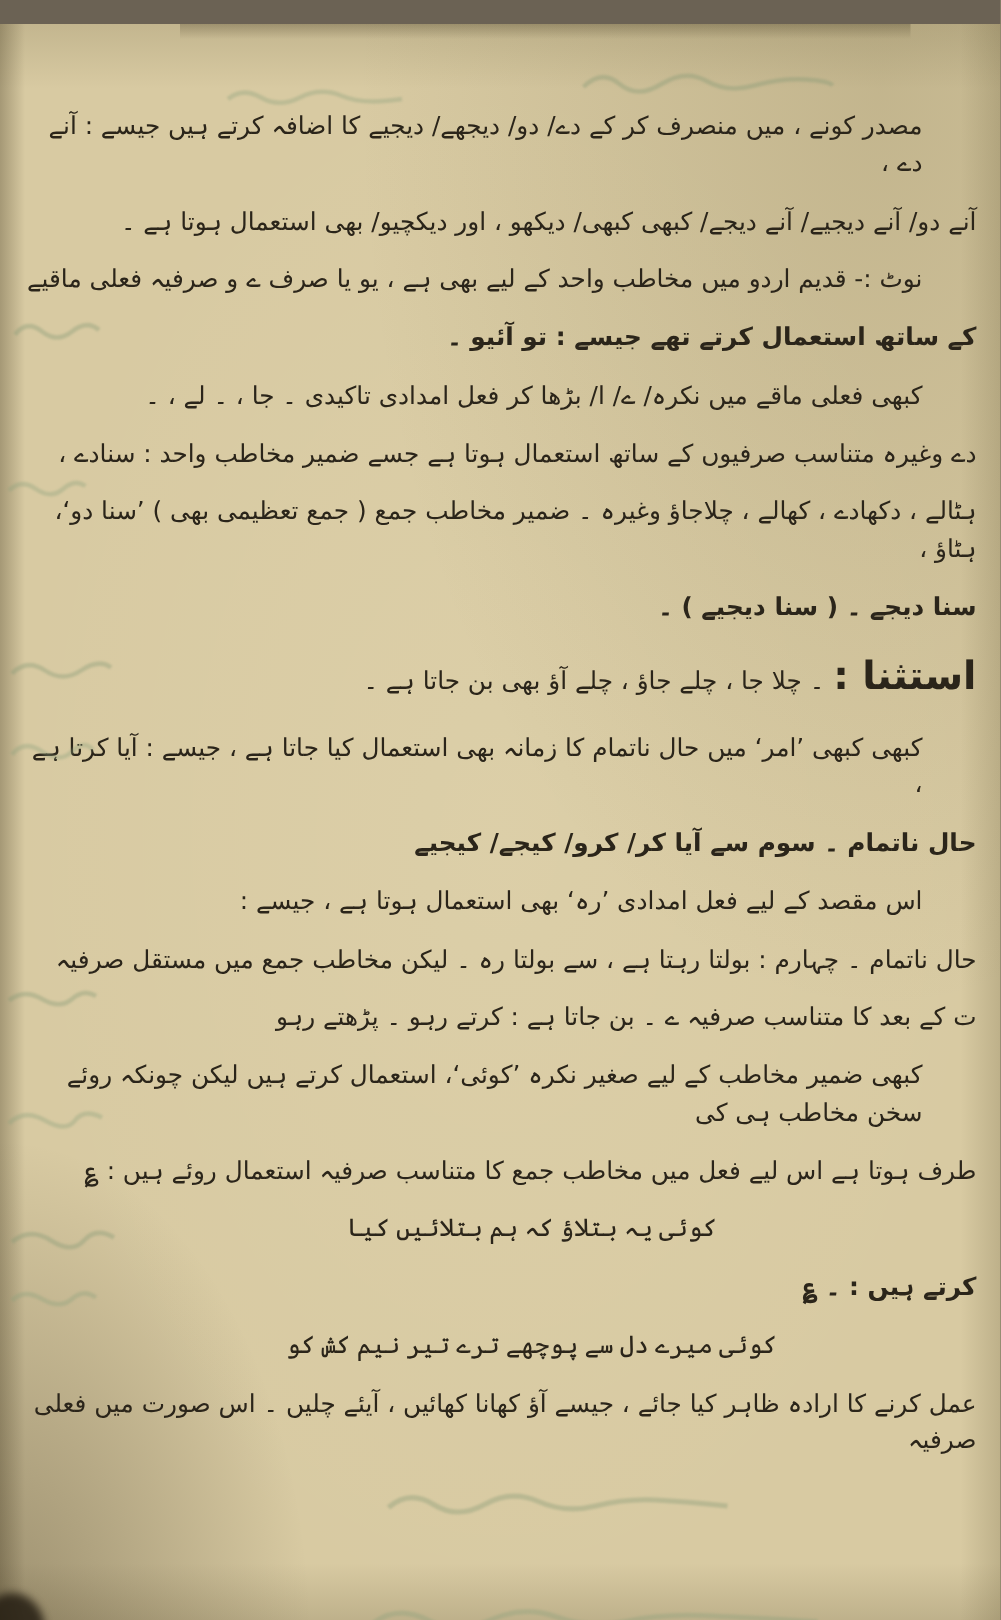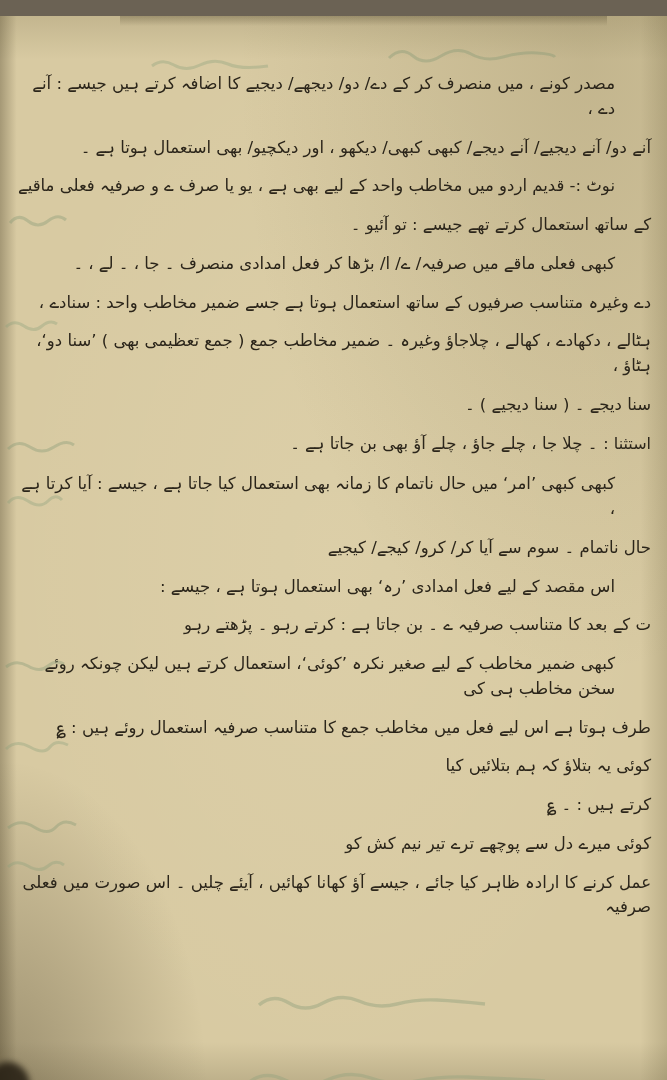--- a/index.html
+++ b/index.html
@@ -26,26 +26,26 @@
     top:56px;right:16px;left:18px;
   }
   .line{
     margin:0 0 14px 0;
     font-size:16.5px;
     line-height:1.5;
     text-align:right;
     letter-spacing:.2px;
   }
   .indent{padding-right:36px;}
-  .short{letter-spacing:.1px;}
-  .center{padding-left:40px;}
+  .short{letter-spacing:.1px;font-weight:bold;}
+  .center{text-align:center;padding-left:40px;font-family:Liberation Serif, serif;}
   .heading{margin-top:6px;margin-bottom:16px;}
   .heading .lead{
-    font-size:16px;
-    font-weight:normal;
+    font-size:26px;
+    font-weight:bold;
     margin-left:6px;
   }
   .gap-top{margin-top:8px;}
   
   .mark{
     position:absolute;
     opacity:.35;
     filter:blur(.7px);
     pointer-events:none;
   }
@@ -70,32 +70,33 @@
 
 <div class="page">
 
   <div class="edge-smudge-top"></div>
 
   <div class="text-block">
     <p class="line indent">مصدر کونے ، میں منصرف کر کے دے/ دو/ دیجھے/ دیجیے کا اضافہ کرتے ہیں جیسے : آنے دے ،</p>
     <p class="line">آنے دو/ آنے دیجیے/ آنے دیجے/ کبھی کبھی/ دیکھو ، اور دیکچیو/ بھی استعمال ہوتا ہے ۔</p>
     <p class="line indent">نوٹ :- قدیم اردو میں مخاطب واحد کے لیے بھی ہے ، یو یا صرف ے و صرفیہ فعلی ماقیے</p>
     <p class="line short">کے ساتھ استعمال کرتے تھے جیسے : تو آئیو ۔</p>
-    <p class="line indent gap-top">کبھی فعلی ماقے میں صرفیہ/ ے/ ا/ بڑھا کر فعل امدادی منصرف ۔ جا ، ۔ لے ، ۔</p>
+    <p class="line indent gap-top">کبھی فعلی ماقے میں نکرہ/ ے/ ا/ بڑھا کر فعل امدادی تاکیدی ۔ جا ، ۔ لے ، ۔</p>
     <p class="line">دے وغیرہ متناسب صرفیوں کے ساتھ استعمال ہوتا ہے جسے ضمیر مخاطب واحد : سنادے ،</p>
     <p class="line">ہٹالے ، دکھادے ، کھالے ، چلاجاؤ وغیرہ ۔ ضمیر مخاطب جمع ( جمع تعظیمی بھی ) ’سنا دو‘، ہٹاؤ ،</p>
     <p class="line short">سنا دیجے ۔ ( سنا دیجیے ) ۔</p>
 
     <p class="line heading">
       <span class="lead">استثنا :</span><span>۔ چلا جا ، چلے جاؤ ، چلے آؤ بھی بن جاتا ہے ۔</span>
     </p>
 
     <p class="line indent">کبھی کبھی ’امر‘ میں حال ناتمام کا زمانہ بھی استعمال کیا جاتا ہے ، جیسے : آیا کرتا ہے ،</p>
     <p class="line short">حال ناتمام ۔ سوم سے آیا کر/ کرو/ کیجے/ کیجیے</p>
     <p class="line indent gap-top">اس مقصد کے لیے فعل امدادی ’رہ‘ بھی استعمال ہوتا ہے ، جیسے :</p>
+    <p class="line">حال ناتمام ۔ چہارم : بولتا رہتا ہے ، سے بولتا رہ ۔ لیکن مخاطب جمع میں مستقل صرفیہ</p>
     <p class="line">ت کے بعد کا متناسب صرفیہ ے ۔ بن جاتا ہے : کرتے رہو ۔ پڑھتے رہو</p>
     <p class="line indent">کبھی ضمیر مخاطب کے لیے صغیر نکرہ ’کوئی‘، استعمال کرتے ہیں لیکن چونکہ روئے سخن مخاطب ہی کی</p>
     <p class="line">طرف ہوتا ہے اس لیے فعل میں مخاطب جمع کا متناسب صرفیہ استعمال روئے ہیں : ؏</p>
 
     <p class="line center gap-top">کوئی یہ بتلاؤ کہ ہم بتلائیں کیا</p>
 
     <p class="line short">کرتے ہیں : ۔ ؏</p>
 
     <p class="line center gap-top">کوئی میرے دل سے پوچھے ترے تیر نیم کش کو</p>
 

